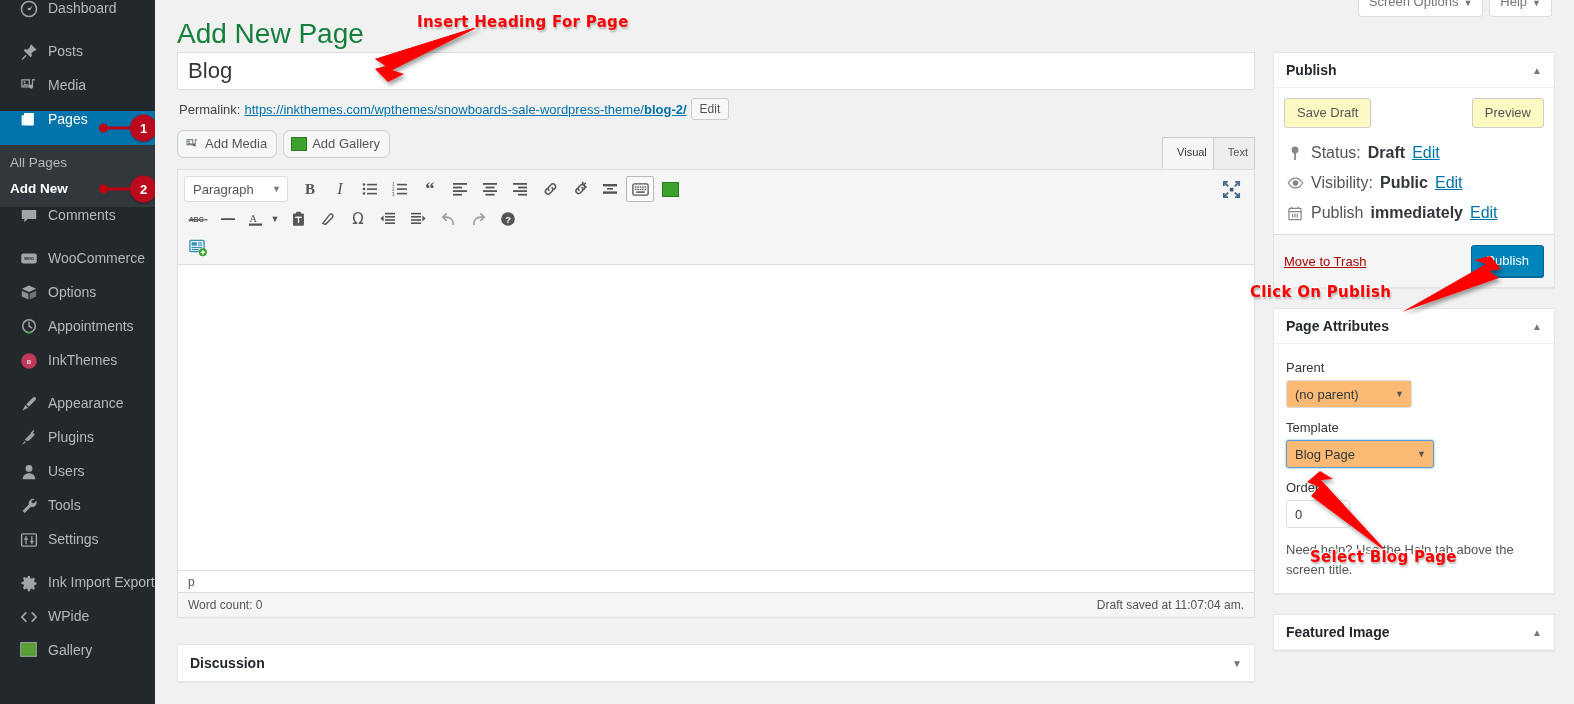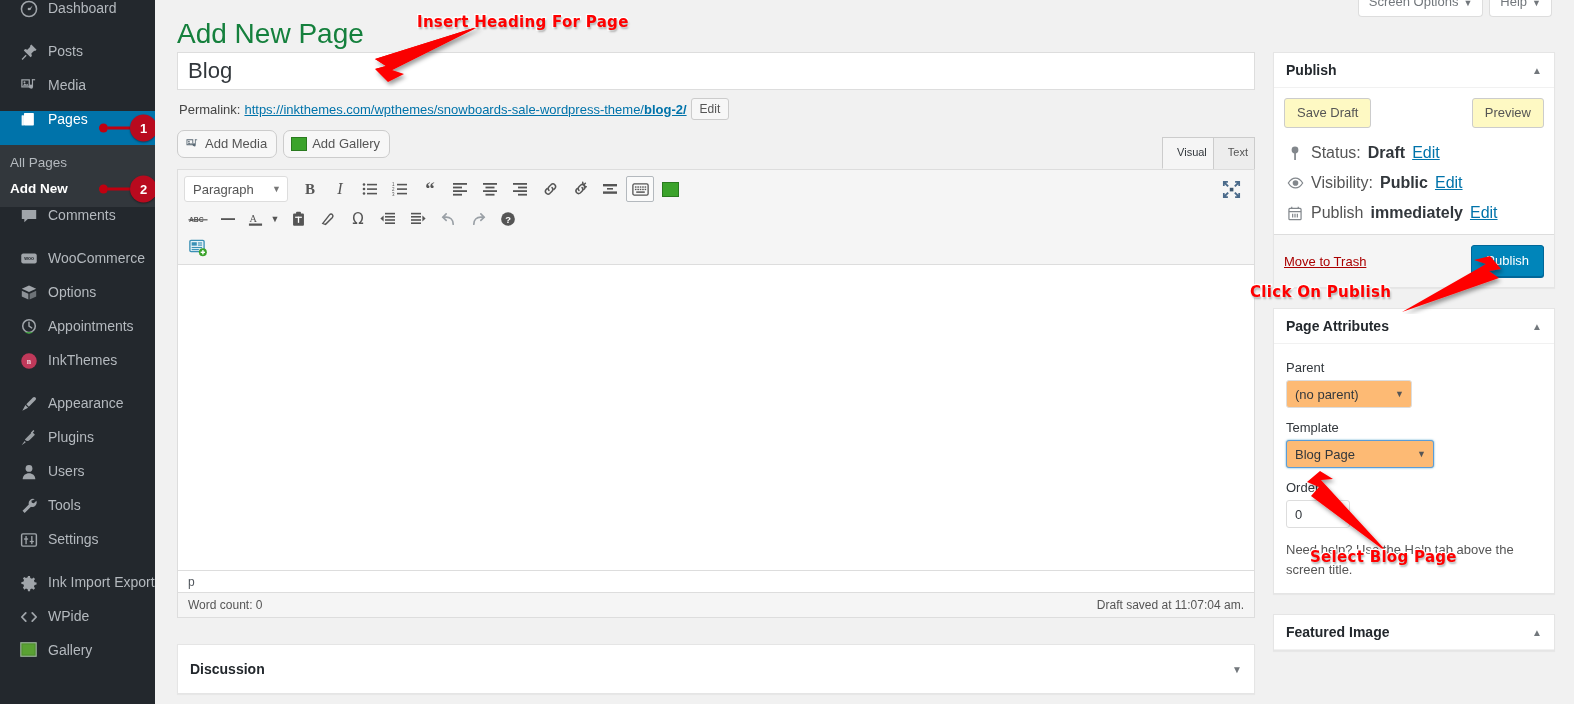--- a/index.html
+++ b/index.html
@@ -230,21 +230,21 @@
     background: #f5f5f5; height: 24px; line-height: 16px;
   }
 
   
   .postbox {
     background: #fff; border: 1px solid #e5e5e5;
     box-shadow: 0 1px 1px rgba(0,0,0,.04);
   }
   .postbox-header {
     display: flex; align-items: center; justify-content: space-between;
-    padding: 16px 12px;
+    padding: 10px 12px;
     font-size: 14px; font-weight: bold; color: #23282d;
     cursor: pointer;
   }
   .toggle-ind { color: #72777c; font-size: 10px; }
 
   
   #postbox-container-1 {
     position: absolute; left: 1118px; top: 52px;
     width: 282px;
   }

